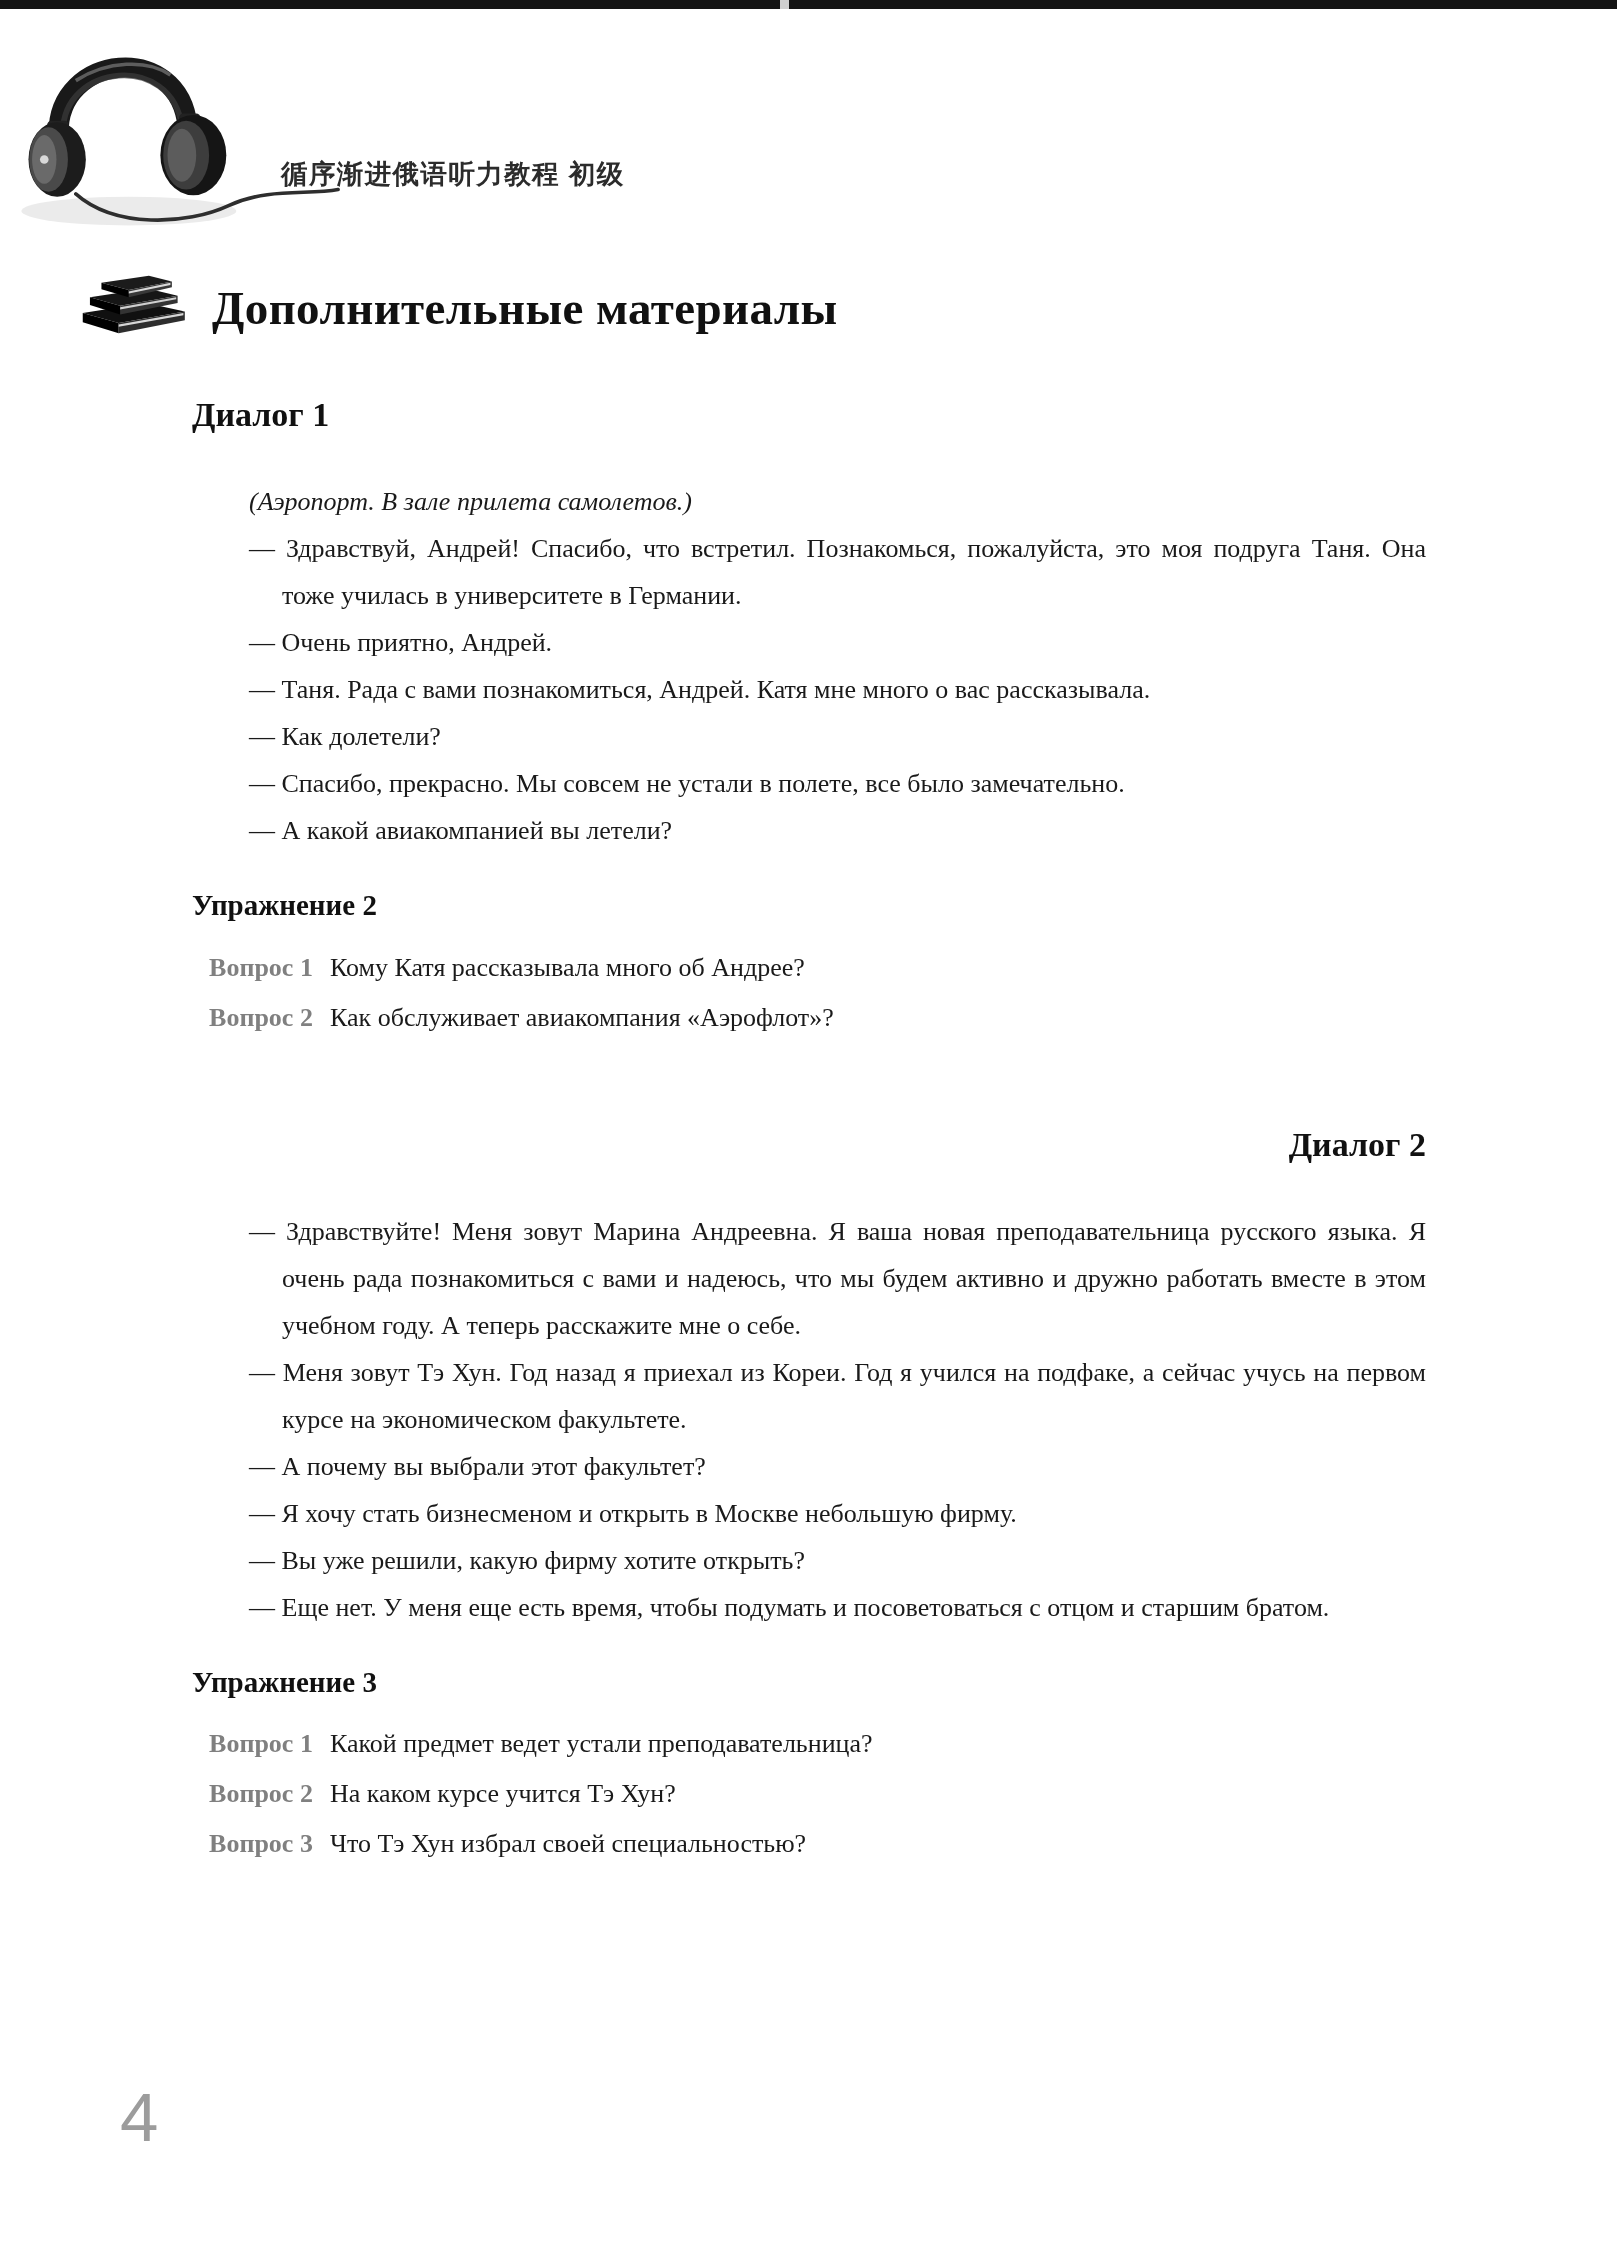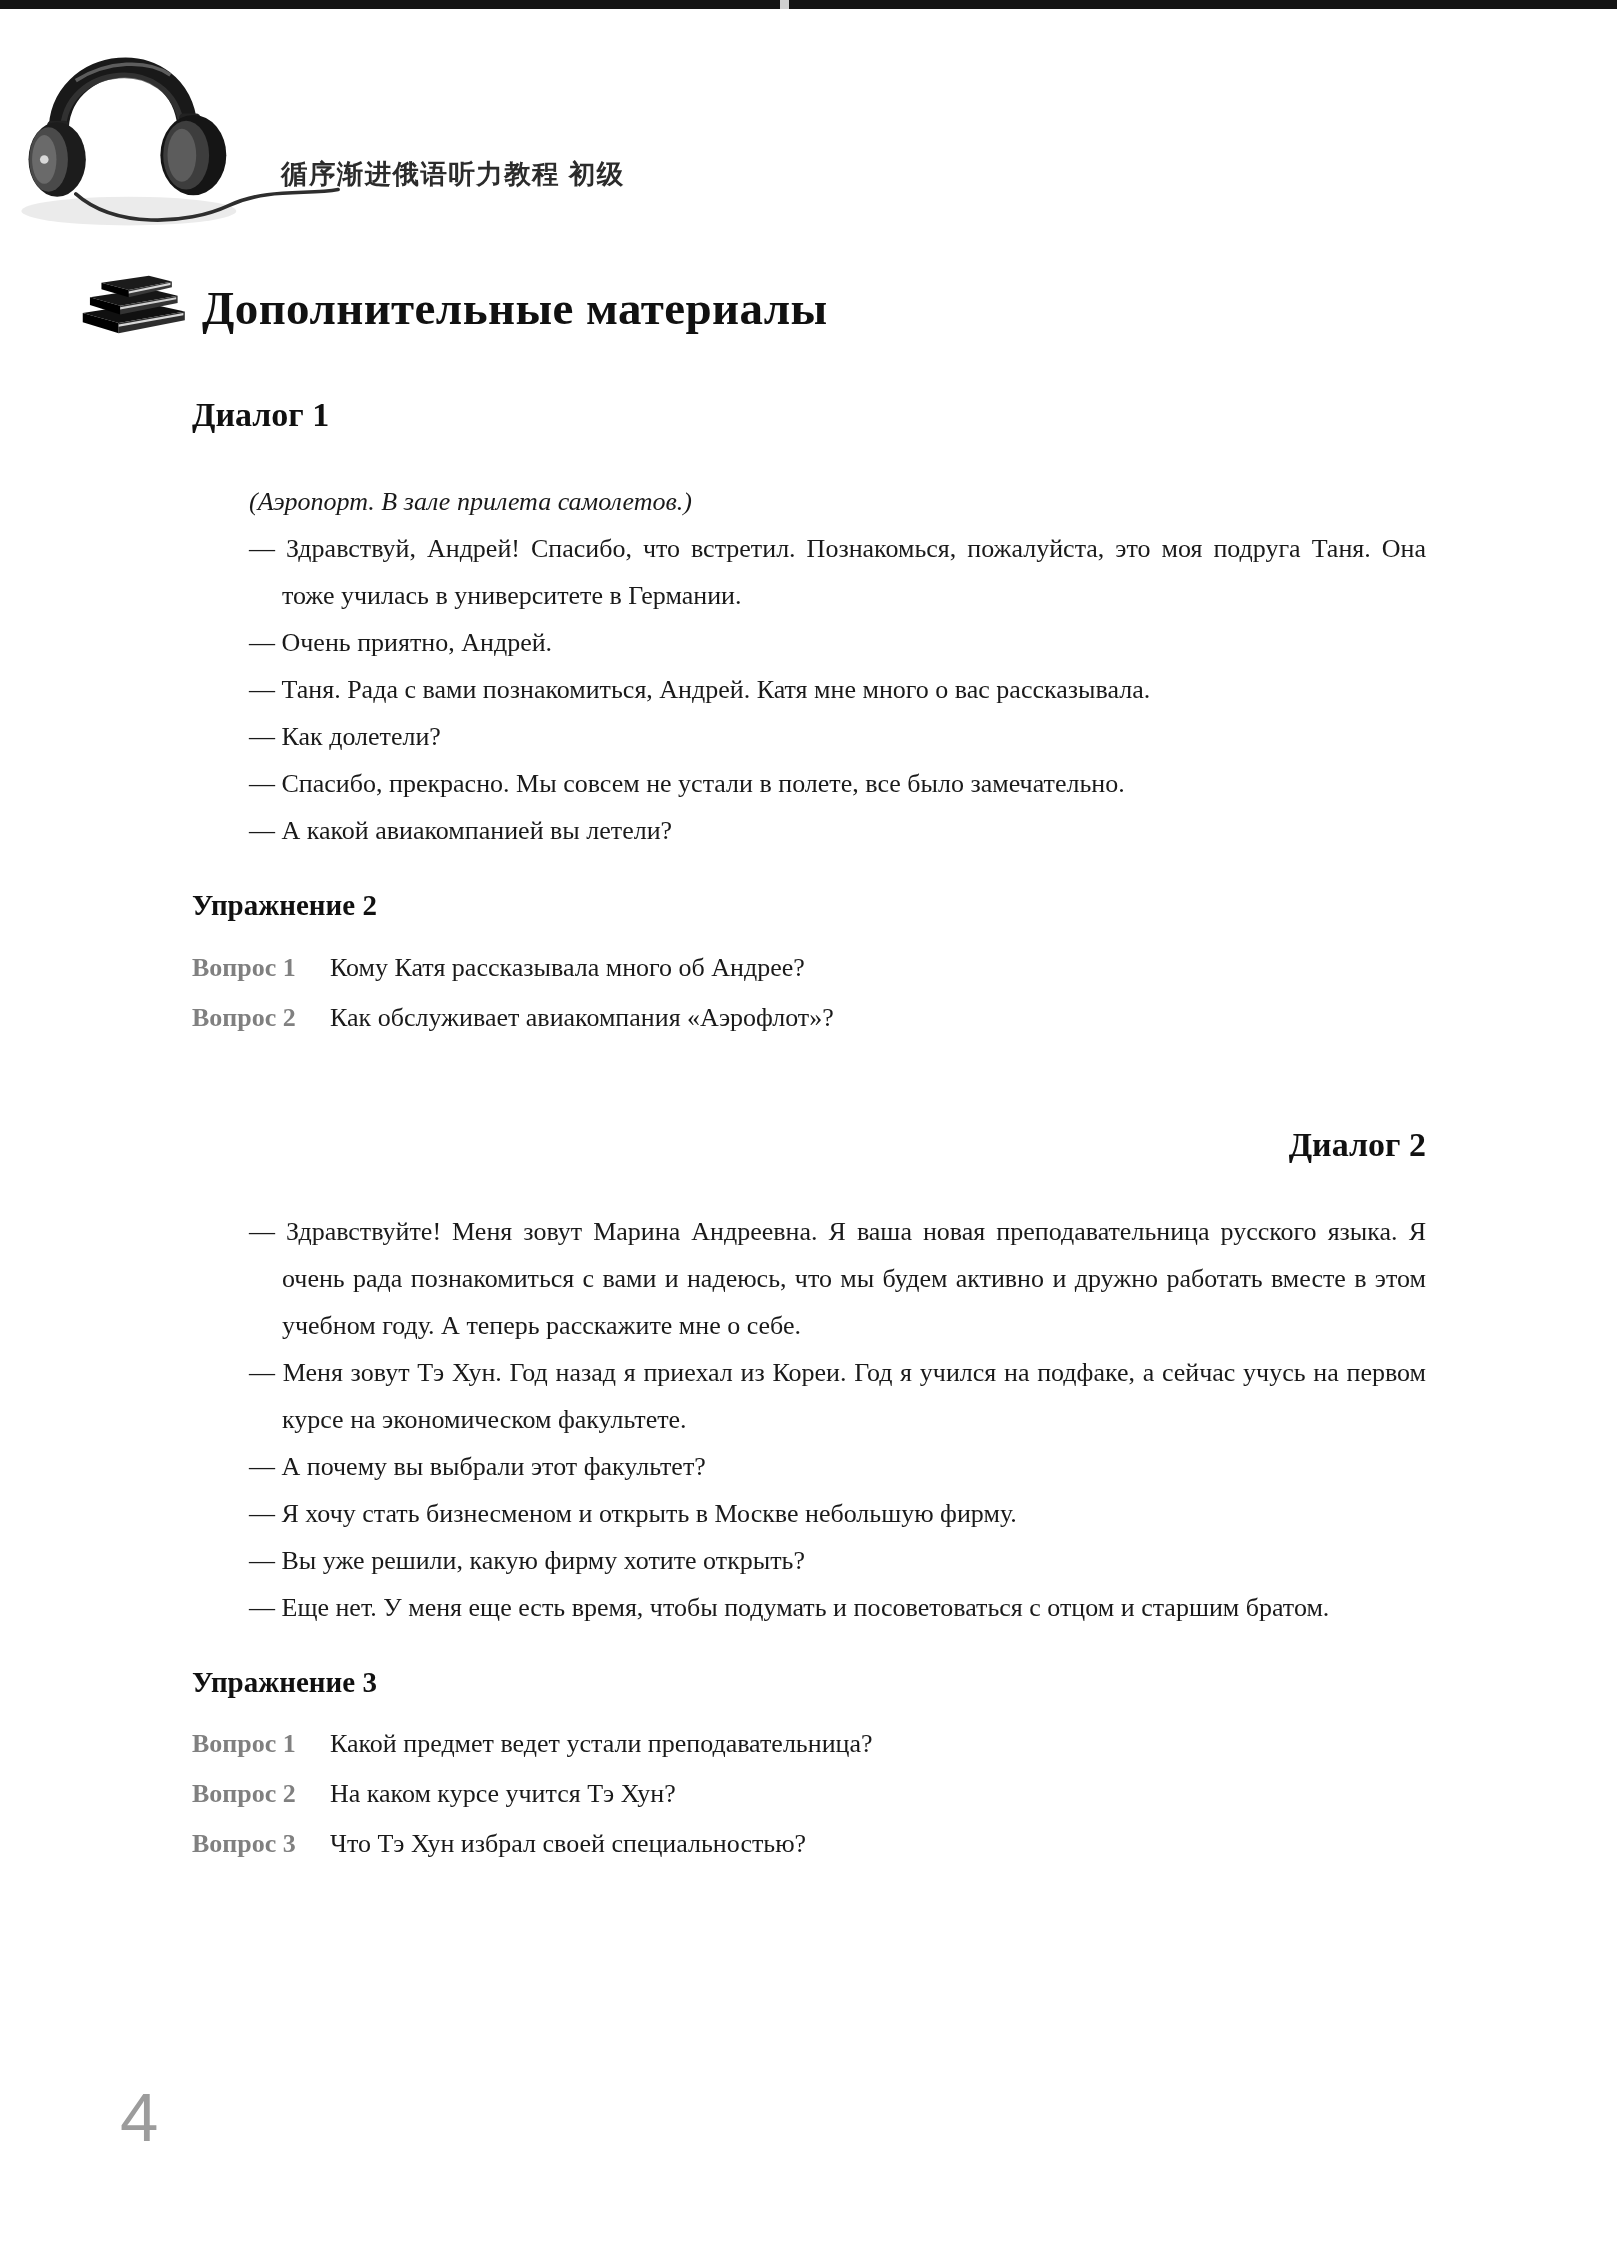--- a/index.html
+++ b/index.html
@@ -16,21 +16,21 @@
   
   .headphones-wrap { position:absolute; top:18.6px; left:7.2px; width:344px; height:215px; }
   .header-chinese {
     position:absolute; top:156px; left:281px;
     font-family:"Liberation Sans", sans-serif;
     font-size:26.5px; font-weight:600; color:#2b2b2b; letter-spacing:1.4px;
     white-space:nowrap;
   }
 
   
-  .title-row { position:absolute; top:267px; left:77px; display:flex; align-items:flex-end; gap:10px; }
+  .title-row { position:absolute; top:267px; left:77px; display:flex; align-items:flex-end; gap:20px; }
   .books-icon-wrap { width:115px; height:69px; flex:0 0 auto; }
   .page-title {
     font-size:47px; font-weight:bold; line-height:1.05; color:#111;
     letter-spacing:0.4px; white-space:nowrap; padding-bottom:2.9px;
   }
 
   
   .doc { position:absolute; top:393px; left:192px; width:1234px; }
 
   .dialog-heading {
@@ -44,21 +44,21 @@
   }
   .dialog-line {
     margin-left:57px; padding-left:33px; text-indent:-33px;
     font-size:26px; line-height:47px; text-align:justify;
   }
 
   .exercise-heading {
     margin-top:33px; margin-bottom:18.6px;
     font-size:29px; font-weight:bold; line-height:37px; color:#111;
   }
-  .question-row { display:flex; align-items:baseline; line-height:50px; }
+  .question-row { display:flex; align-items:baseline; line-height:50px;text-align:center; }
   .question-label {
     flex:0 0 138px; font-size:26px; font-weight:bold; color:#808080;
   }
   .question-text { font-size:26px; color:#1a1a1a; }
 
   .page-number {
     position:absolute; left:120px; top:2083px;
     font-family:"Liberation Sans", sans-serif;
     font-size:69px; color:#9c9c9c; line-height:1;
   }

